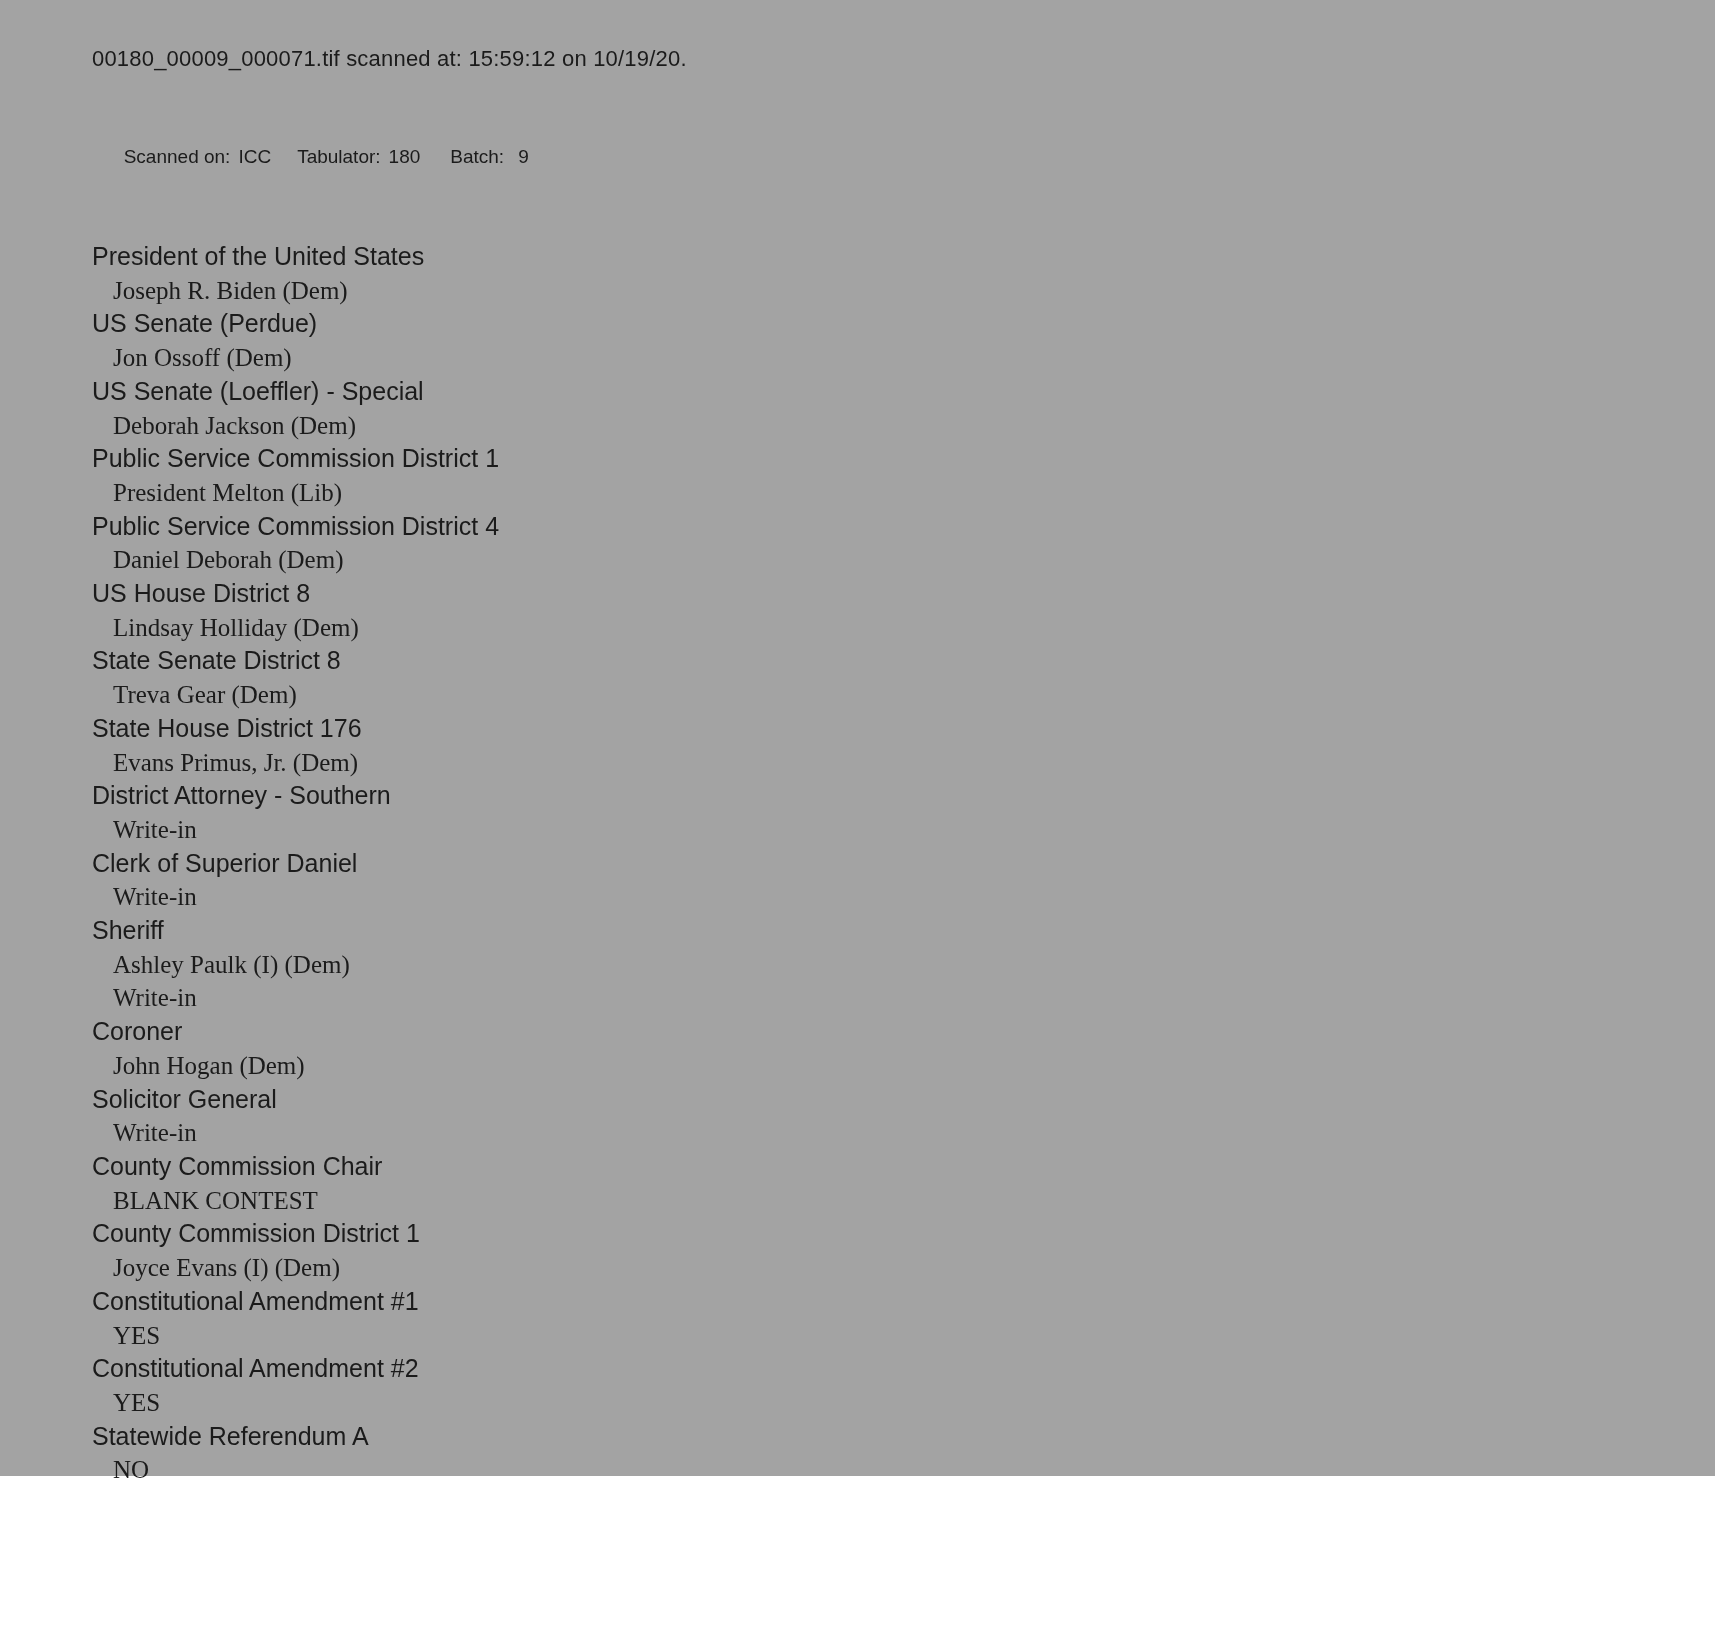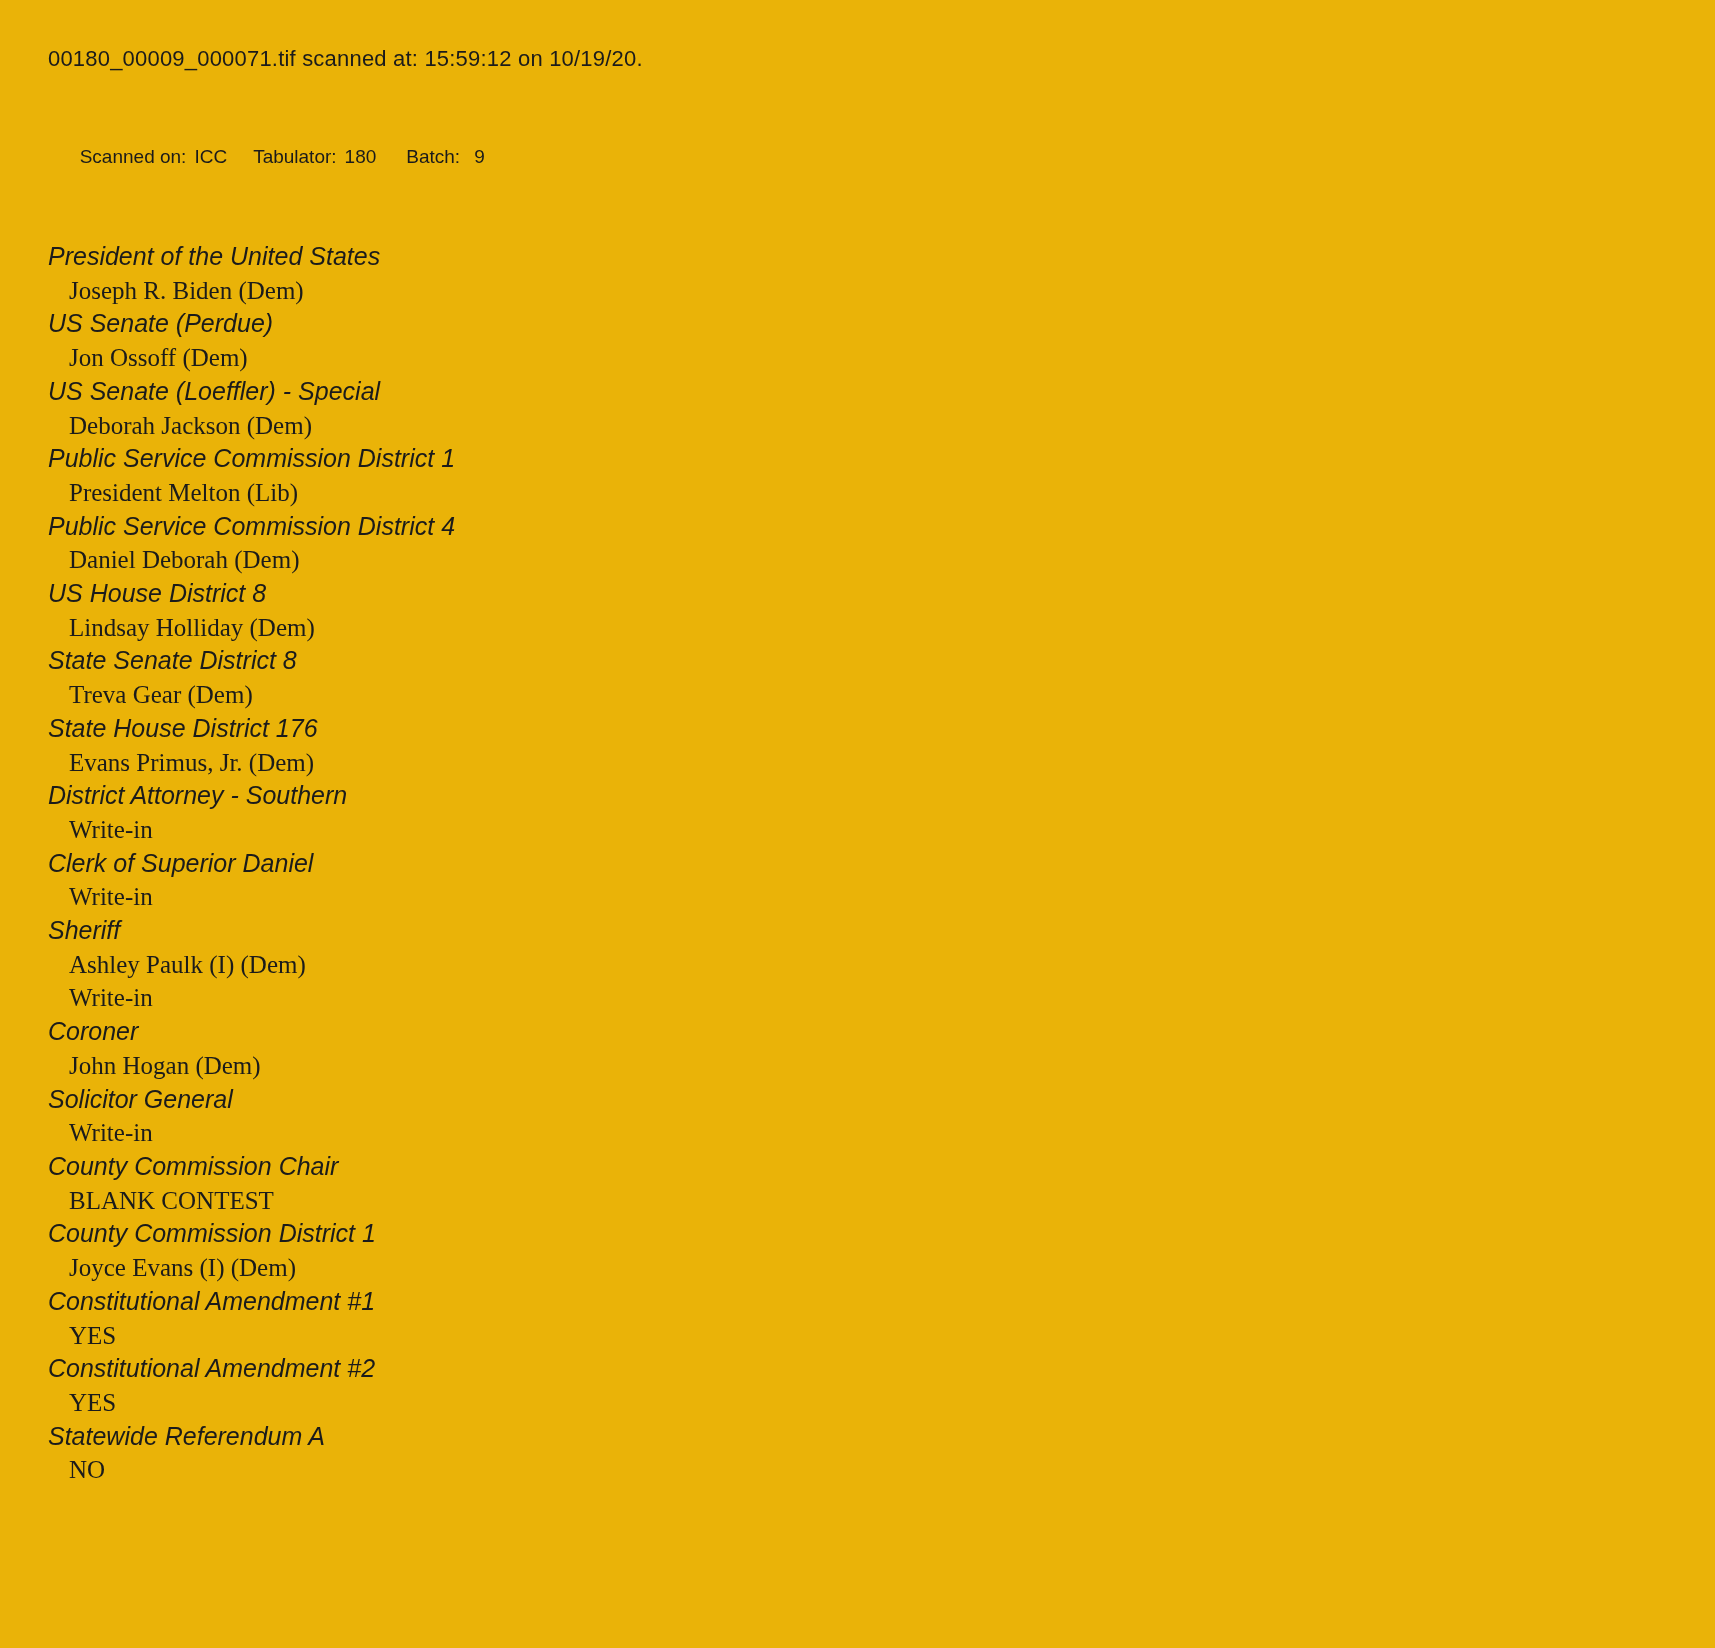--- a/index.html
+++ b/index.html
@@ -6,23 +6,23 @@
   html, body {
     width: 1715px;
     height: 1648px;
     background: #ffffff;
     font-family: "Liberation Sans", "DejaVu Sans", sans-serif;
     color: #1b1b1b;
     overflow: hidden;
   }
   .page {
     width: 1715px;
-    height: 1648px;
-    padding: 44px 40px 0 48px;
-    background: #eab308;
+    height: 1476px;
+    padding: 44px 40px 0 92px;
+    background: #a3a3a3;
   }
   .scan-line {
     font-size: 22px;
     line-height: 30px;
     letter-spacing: 0.2px;
     white-space: pre;
   }
   .meta-block {
     margin-top: 32px;
     font-size: 19px;
@@ -32,21 +32,21 @@
   .meta-group { display: inline; }
   .gap-lg { margin-left: 26px; }
   .gap-xl { margin-left: 30px; }
   .val-sp { margin-left: 8px; }
   .val-sp2 { margin-left: 14px; }
   .contest-list {
     margin-top: 32px;
     font-size: 25px;
     line-height: 33.7px;
   }
-  .contest-title { white-space: pre; font-style: italic; }
+  .contest-title { white-space: pre; }
   .contest-selection {
     white-space: pre;
     padding-left: 21px;
     font-family: Liberation Serif, serif;
   }
 </style>
 </head>
 <body>
 
 <div class="page">

